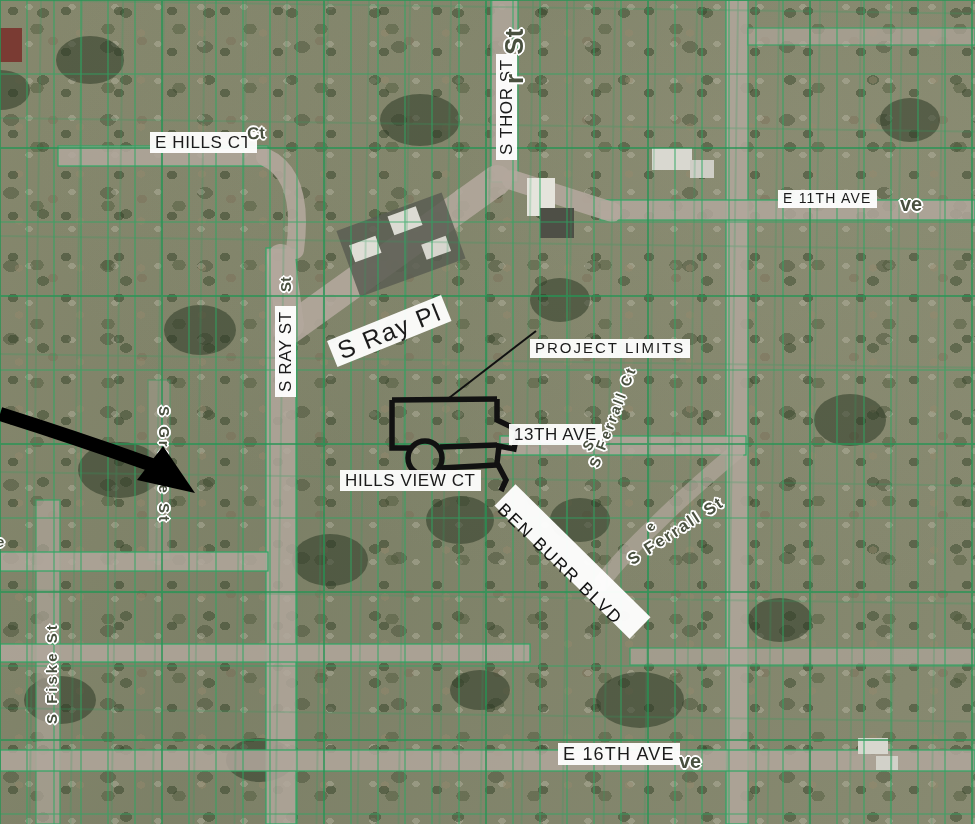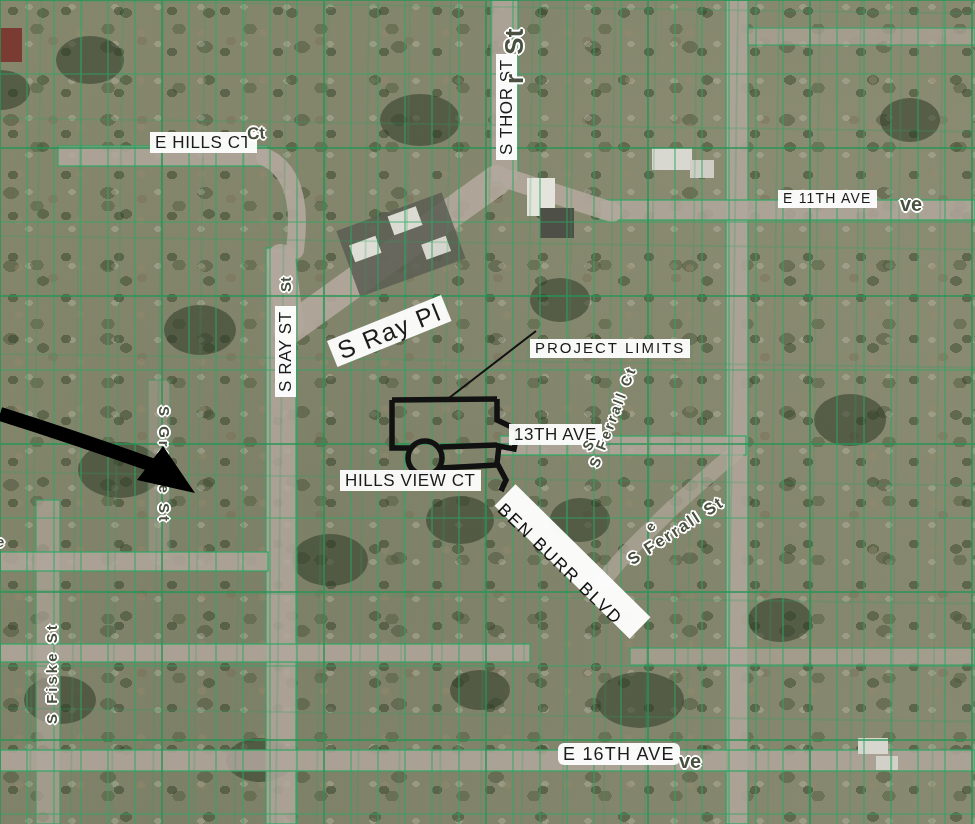--- a/index.html
+++ b/index.html
@@ -34,21 +34,21 @@
   #l-thor-ov{left:500px;top:84px;font-size:26px;word-spacing:12px;transform:rotate(-90deg);transform-origin:0 0;}
   #l-e11{left:778px;top:190px;font-size:14px;letter-spacing:1.2px;}
   #l-e11-ov{left:900px;top:193px;font-size:20px;}
   #l-ray{left:275px;top:397px;transform:rotate(-90deg);transform-origin:0 0;}
   #l-ray-ov{left:278px;top:292px;font-size:15px;transform:rotate(-90deg);transform-origin:0 0;}
   #l-raypl{left:327px;top:341px;font-size:25px;letter-spacing:1.5px;padding:0 7px;transform:rotate(-22deg);transform-origin:0 0;}
   #l-plim{left:530px;top:315px;font-size:15px;letter-spacing:2px;margin-top:24px;}
   #l-13th{left:509px;top:424px;}
   #l-cview{left:340px;top:470px;}
   #l-benburr{left:507px;top:500px;font-size:17.5px;letter-spacing:2px;color:#121212;transform:rotate(44deg);transform-origin:0 0;}
-  #l-e16{left:558px;top:743px;font-size:18px;letter-spacing:1.2px;border-radius:6px;}
+  #l-e16{left:558px;top:743px;font-size:18px;letter-spacing:1.2px;}
   #l-e16-ov{left:679px;top:750px;font-size:20px;}
   #l-ferrallct{left:586px;top:464px;font-size:14.5px;letter-spacing:2.5px;transform:rotate(-69deg);transform-origin:0 0;}
   #l-ferrallst{left:624px;top:553px;font-size:16.5px;letter-spacing:2px;transform:rotate(-33deg);transform-origin:0 0;}
   #l-greene{left:172px;top:406px;font-size:15px;letter-spacing:3px;transform:rotate(90deg);transform-origin:0 0;}
   #l-fiske{left:44px;top:724px;font-size:15px;letter-spacing:3px;transform:rotate(-90deg);transform-origin:0 0;}
   #l-edgefrag{left:-4px;top:534px;font-size:15px;}
   #l-frag1{left:584px;top:438px;font-size:14px;transform:rotate(-55deg);}
   #l-frag2{left:647px;top:519px;font-size:14px;transform:rotate(-55deg);}
 </style>
 </head>

